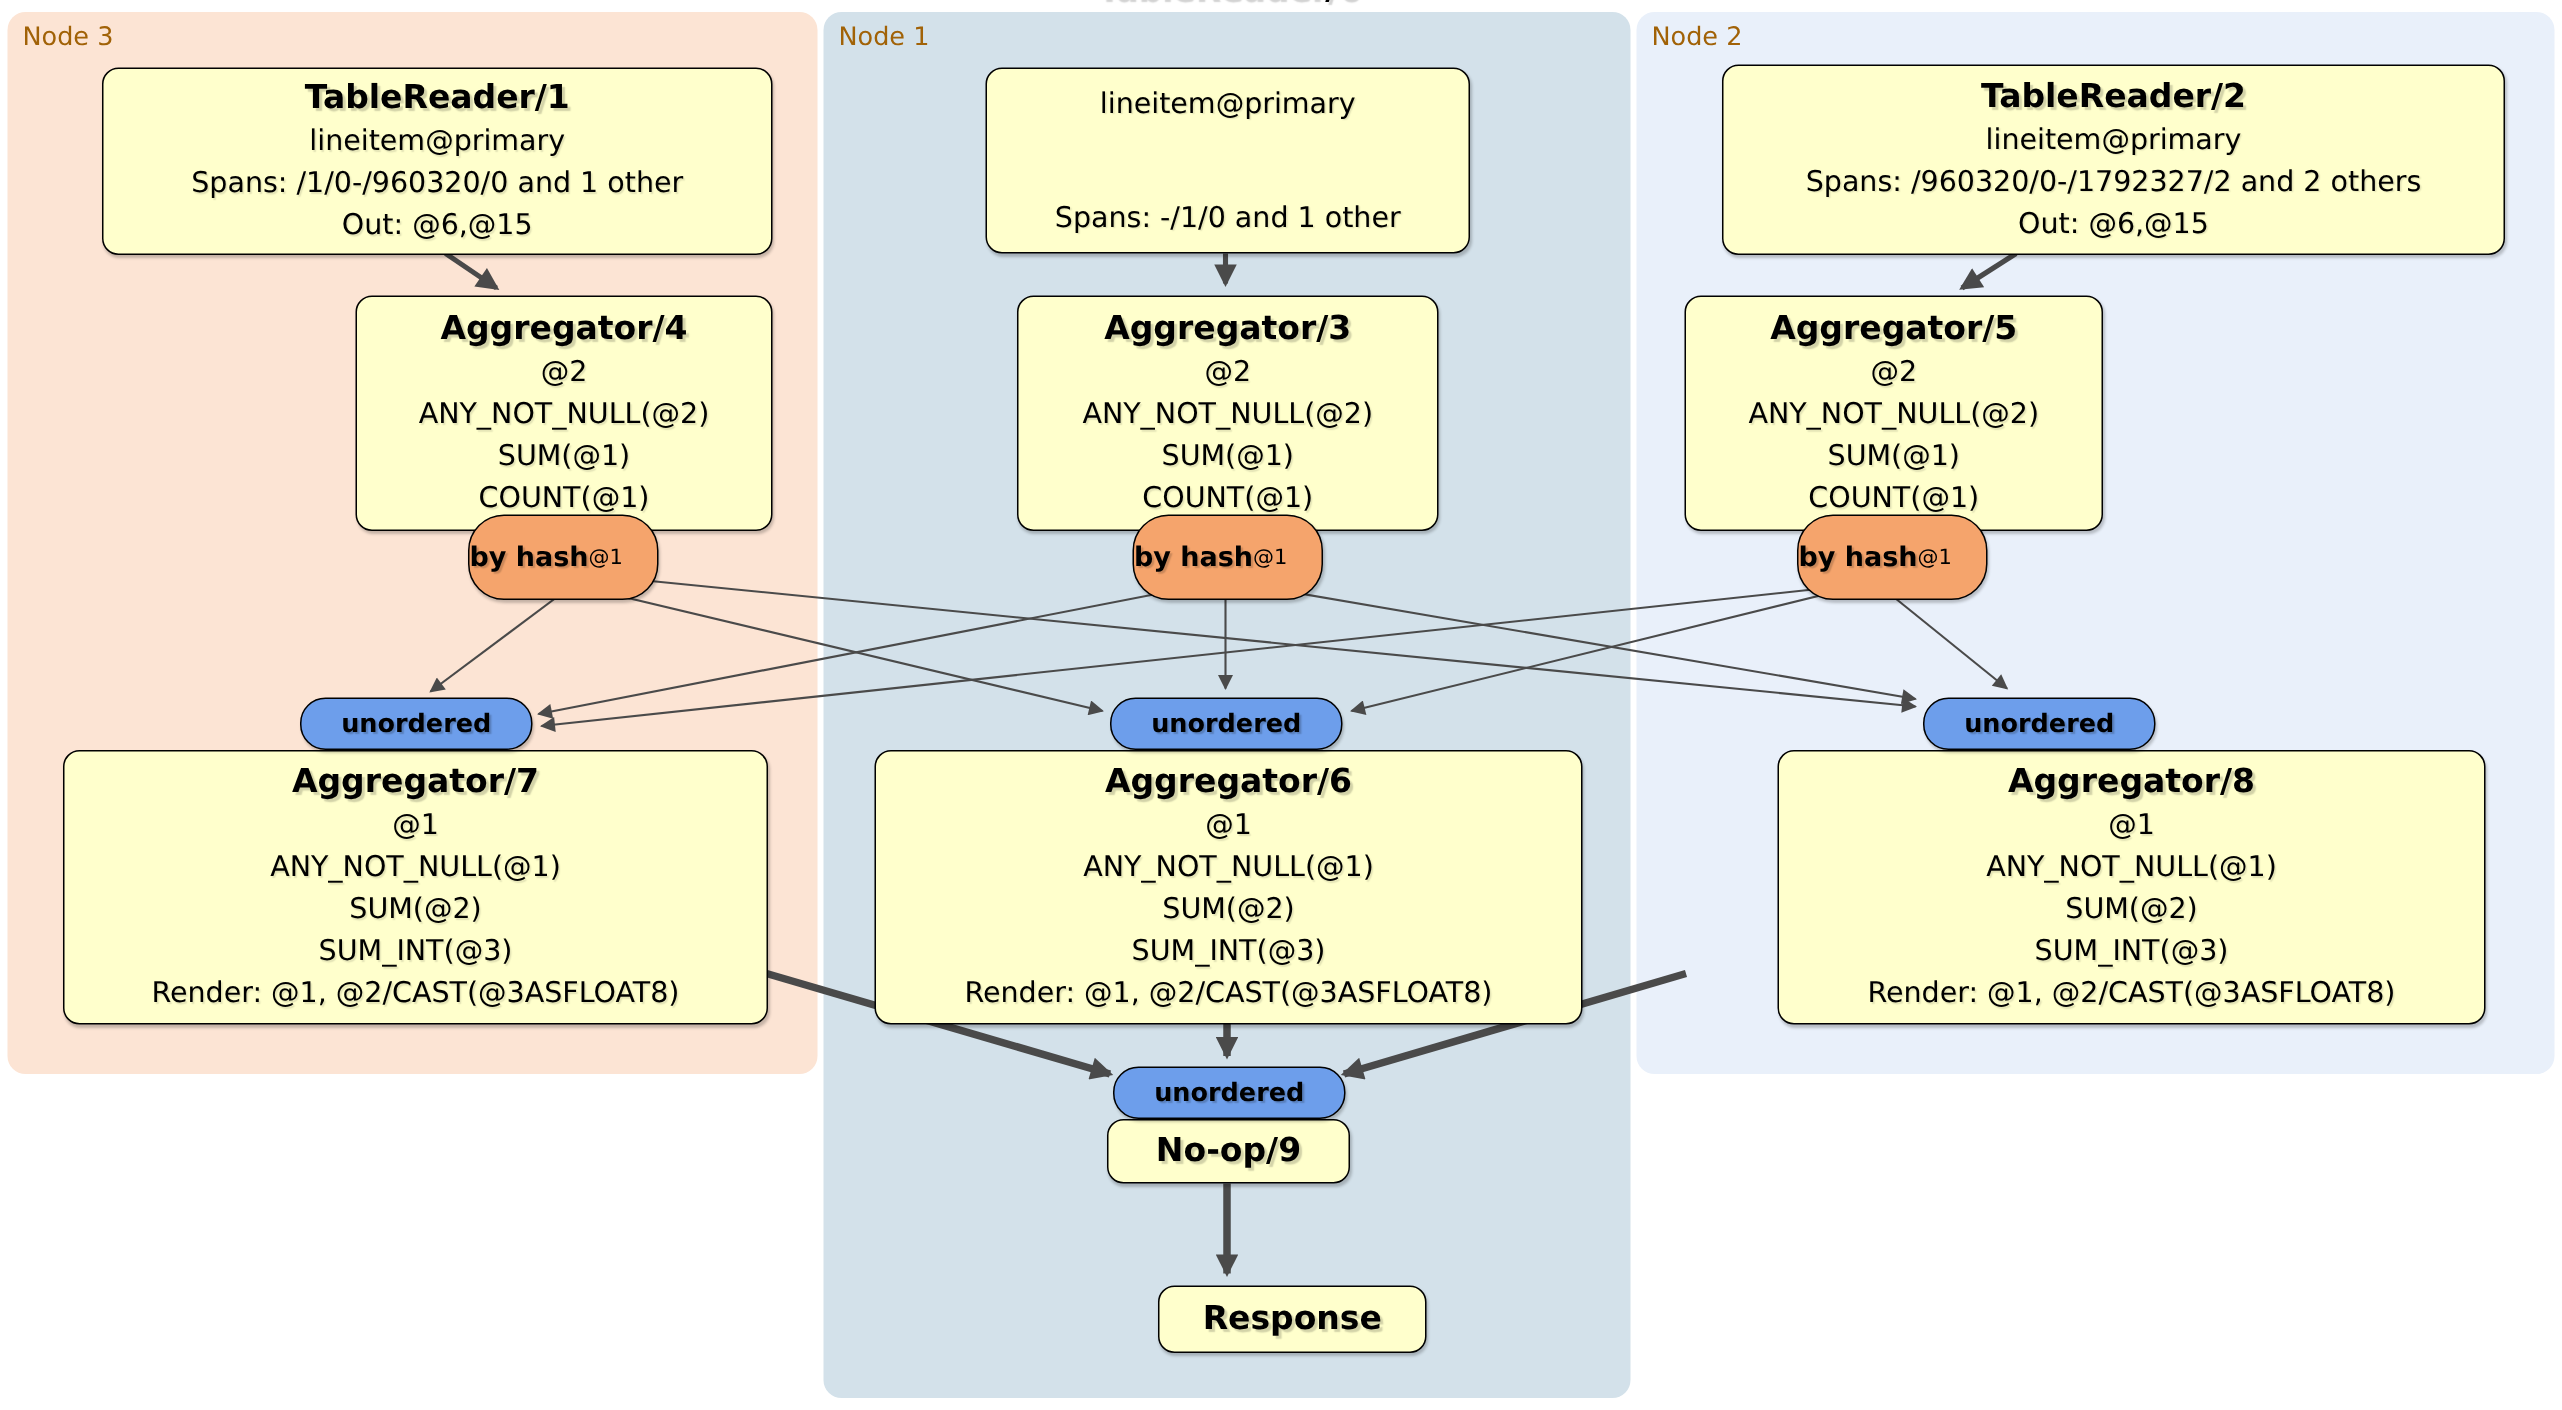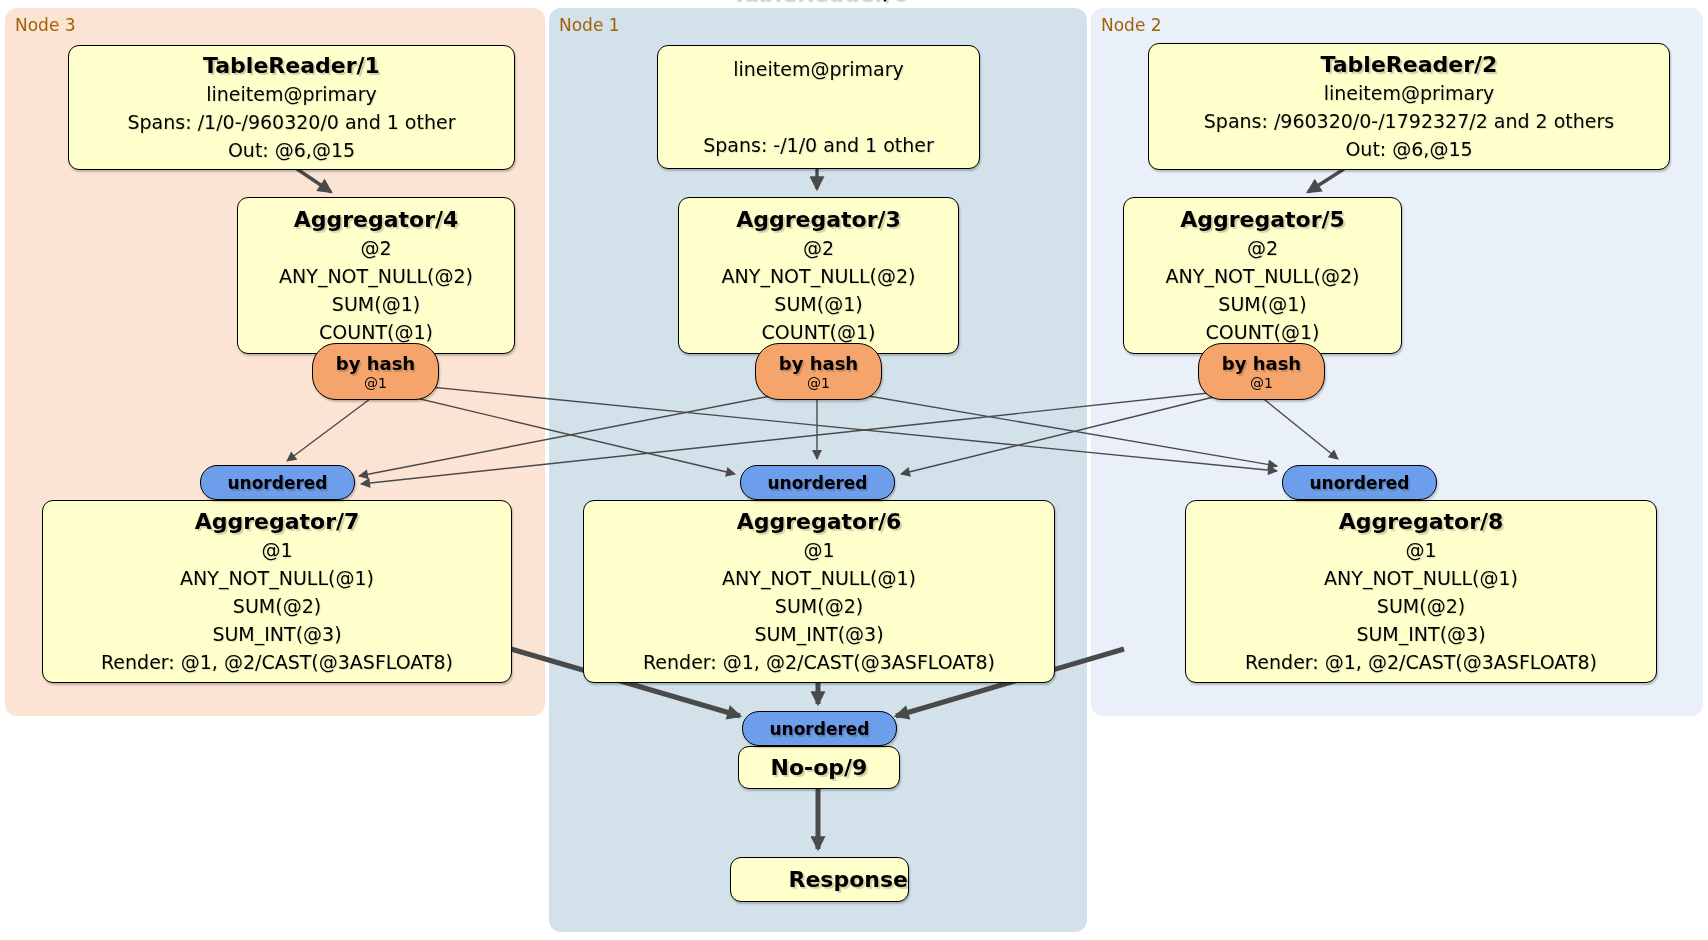--- a/index.html
+++ b/index.html
@@ -20,21 +20,21 @@
           border:1.6px solid #000; border-radius:11px;
           display:flex; flex-direction:column; align-items:center; justify-content:center;
           text-align:center; box-shadow:1px 2px 2px rgba(0,0,0,0.22); }
   .pbox .title { font-weight:bold; font-size:22px; line-height:28px; white-space:nowrap;
                  text-shadow:2px 2px 1px rgba(0,0,0,0.18); }
   .pbox .line  { font-size:19px; line-height:28px; white-space:nowrap;
                  text-shadow:1px 1px 1px rgba(0,0,0,0.12); }
 
   .router { position:absolute; z-index:4; background:var(--router-fill,#f5a46c);
             border:1.6px solid #000; border-radius:24px;
-            display:flex; flex-direction:column; align-items:center; justify-content:center;
+            display:flex; flex-direction:row; align-items:center; justify-content:flex-start;
             box-shadow:1px 2px 2px rgba(0,0,0,0.22); }
   .router .rlabel { font-weight:bold; font-size:18px; line-height:22px;
                     text-shadow:1.5px 1.5px 1px rgba(0,0,0,0.18); }
   .router .rkey   { font-size:14px; line-height:16px; }
 
   .sync { position:absolute; z-index:4; background:var(--sync-fill,#6d9eeb);
           border:1.6px solid #000; border-radius:17px;
           display:flex; align-items:center; justify-content:center;
           font-weight:bold; font-size:17px; box-shadow:1px 2px 2px rgba(0,0,0,0.22);
           text-shadow:1.5px 1.5px 1px rgba(0,0,0,0.2); }
@@ -173,17 +173,17 @@
     <div class="line">SUM_INT(@3)</div>
     <div class="line">Render: @1, @2/CAST(@3ASFLOAT8)</div>
   </div>
 
   <div class="sync" style="left:742px; top:711px; width:153px; height:33px;">
     <span>unordered</span>
   </div>
   <div class="pbox" style="left:738px; top:746px; width:160px; height:41px;">
     <div class="title">No-op/9</div>
   </div>
-  <div class="pbox" style="left:730px; top:857px; width:177px; height:43px;align-items:flex-end;">
+  <div class="pbox" style="left:772px; top:857px; width:177px; height:43px;">
     <div class="title">Response</div>
   </div>
 
 </div>
 
 </body></html>

